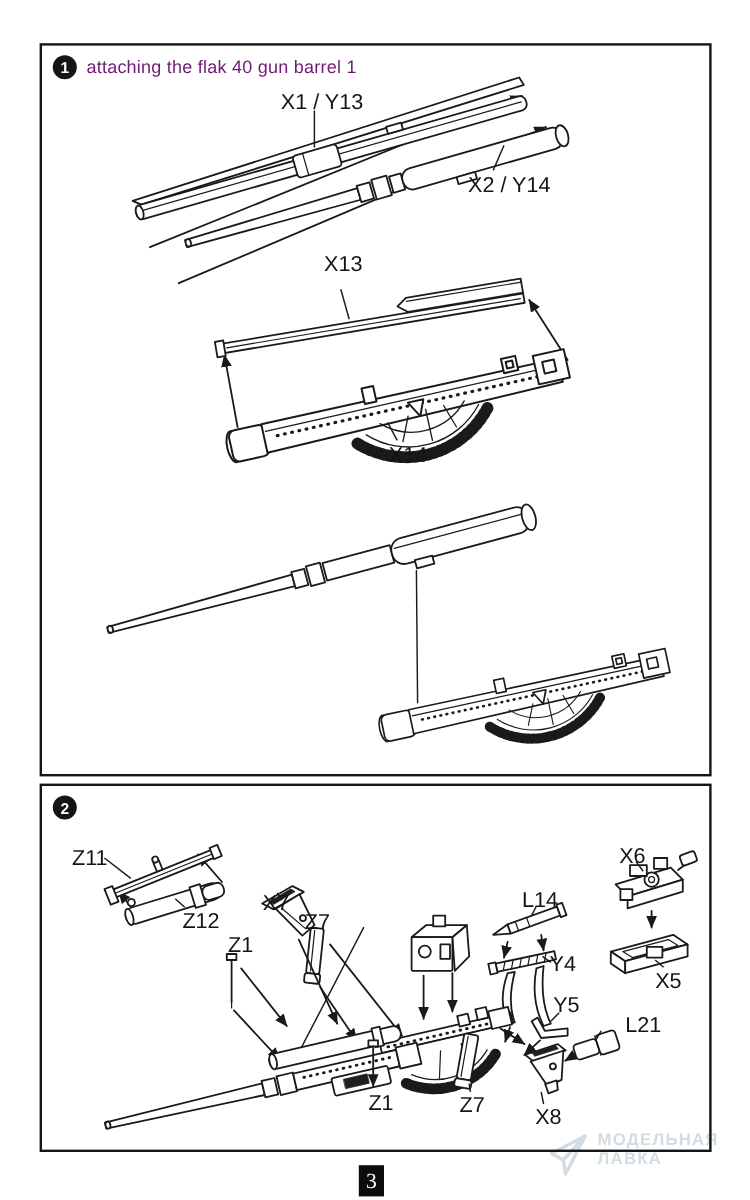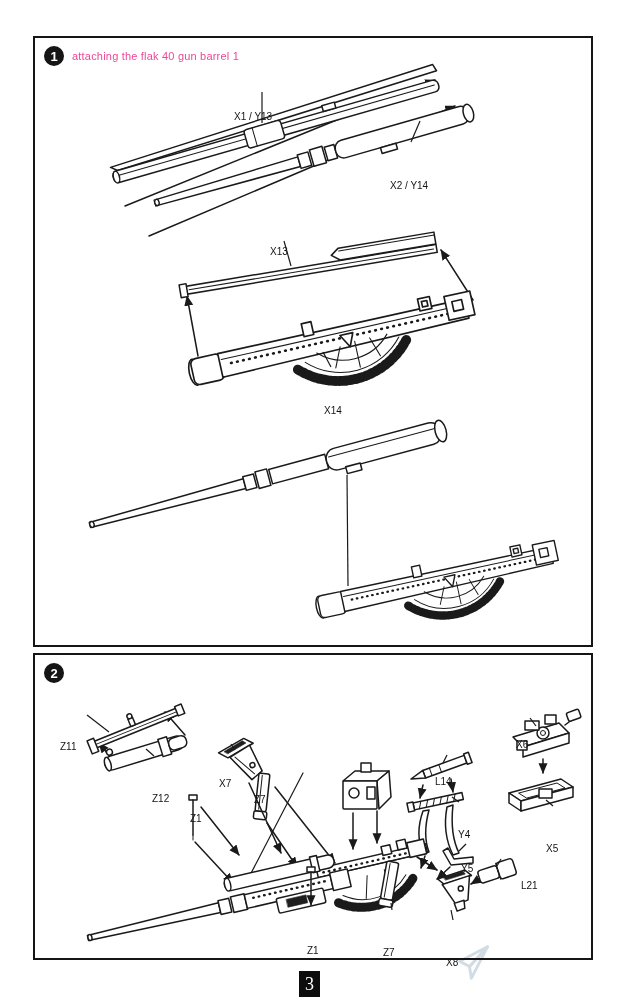--- a/index.html
+++ b/index.html
@@ -4,23 +4,23 @@
 <style>
   html,body{margin:0;padding:0;background:#ffffff;}
   .sheet{position:relative;width:625px;height:1000px;background:#fff;overflow:hidden;
          font-family:"Liberation Sans",sans-serif;color:#111;}
   .panel{position:absolute;left:33px;width:556px;border:2px solid #151515;background:transparent;z-index:2;}
   .panel-1{top:36px;height:607px;}
   .panel-2{top:653px;height:303px;}
   .panel-header{position:absolute;left:9px;top:8px;display:flex;align-items:center;gap:8px;z-index:3;}
   .step-badge{width:20px;height:20px;border-radius:50%;background:#151515;color:#fff;
               font-size:13px;font-weight:bold;display:flex;align-items:center;justify-content:center;}
-  .panel-title{font-size:11px;letter-spacing:.2px;color:#ec4899;}
+  .panel-title{font-size:15px;letter-spacing:.2px;color:#701a75;}
   .diagram{position:absolute;left:0;top:0;}
-  .part-label{position:absolute;font-size:10px;color:#141414;white-space:nowrap;z-index:3;margin-top:36px;}
+  .part-label{position:absolute;font-size:18px;color:#141414;white-space:nowrap;z-index:3;}
   .page-number{position:absolute;left:299px;top:971px;width:21px;height:26px;background:#0d0d0d;
                display:flex;align-items:center;justify-content:center;z-index:2;}
   .page-number span{color:#fff;font-family:"Liberation Serif",serif;font-size:18px;}
   .watermark{position:absolute;left:456px;top:941px;display:flex;align-items:flex-start;gap:6px;
              z-index:1;color:#d2dce3;}
   .wm-text{font-weight:bold;font-size:14px;letter-spacing:1px;line-height:16px;}
   
   svg .ln, svg .ln *{stroke:#1a1a1a;stroke-width:1.5;stroke-linejoin:round;stroke-linecap:round;fill:none;}
   svg .fw{fill:#ffffff;}
   svg .dark{fill:#1f1f1f;stroke:#1f1f1f;stroke-width:.6;}
@@ -339,15 +339,19 @@
     <span>3</span>
   </div>
 
   <div class="watermark">
     <svg width="36" height="44" viewBox="0 0 40 46">
       <g fill="none" stroke="#d2dce3" stroke-width="3.2" stroke-linejoin="round">
         <path d="M 35,5 L 4,21 L 15,27 Z"></path>
         <path d="M 35,5 L 15,27 L 17,40 Z"></path>
       </g>
     </svg>
+    <div class="wm-text">
+      <div>МОДЕЛЬНАЯ</div>
+      <div>ЛАВКА</div>
+    </div>
   </div>
 
 </div>
 
 </body></html>

